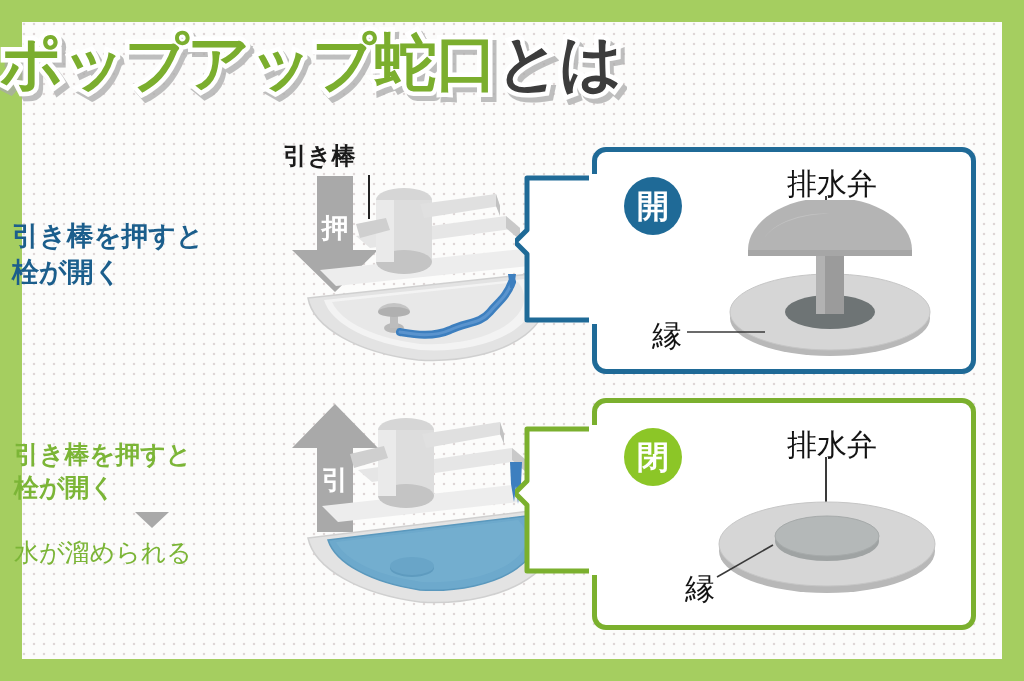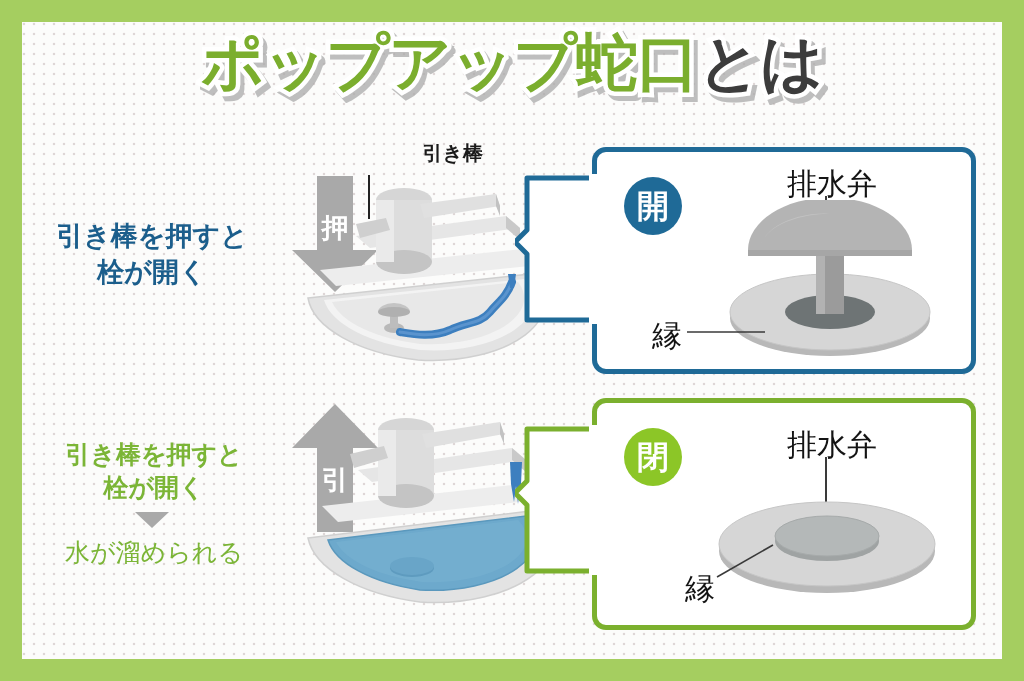--- a/index.html
+++ b/index.html
@@ -27,40 +27,39 @@
       radial-gradient(circle at 2px 2px, #ded6d6 1.4px, transparent 1.6px);
     background-size: 10px 10px;
   }
 
   
   #title {
     position: absolute;
     left: 0;
     top: 32px;
     width: 1024px;
-    text-align: center;
     font-size: 62px;
     font-weight: 700;
     letter-spacing: -1px;
     line-height: 1;
     white-space: nowrap;
   }
   #title .seg {
     display: inline-block;
     -webkit-text-stroke: 9px #ffffff;
     paint-order: stroke fill;
     filter: drop-shadow(4px 5px 0 rgba(170,170,170,0.75));
   }
   #title .green { color: #7BAE2E; }
   #title .dark  { color: #3C3C3C; }
 
   
   .caption {
     position: absolute;
-    text-align: center;
+    text-align: left;
     font-weight: 700;
     line-height: 1.32;
     white-space: nowrap;
   }
   #caption-open {
     left: 12px;
     top: 219px;
     width: 280px;
     font-size: 27px;
     color: #1B5E8C;
@@ -105,22 +104,22 @@
   #arrow-push .glyph { top: 34px; }
   #arrow-pull { left: 292px; top: 404px; }
   #arrow-pull .glyph { top: 58px; }
 
   
   #label-rod {
     position: absolute;
     left: 283px;
     top: 140px;
     width: 200px;
-    text-align: right;
-    font-size: 20px;
+    text-align: left;
+    font-size: 24px;
     font-weight: 700;
     color: #1a1a1a;
     white-space: nowrap;
   }
   #label-rod-line {
     position: absolute;
     left: 368px;
     top: 175px;
     width: 2px;
     height: 44px;

